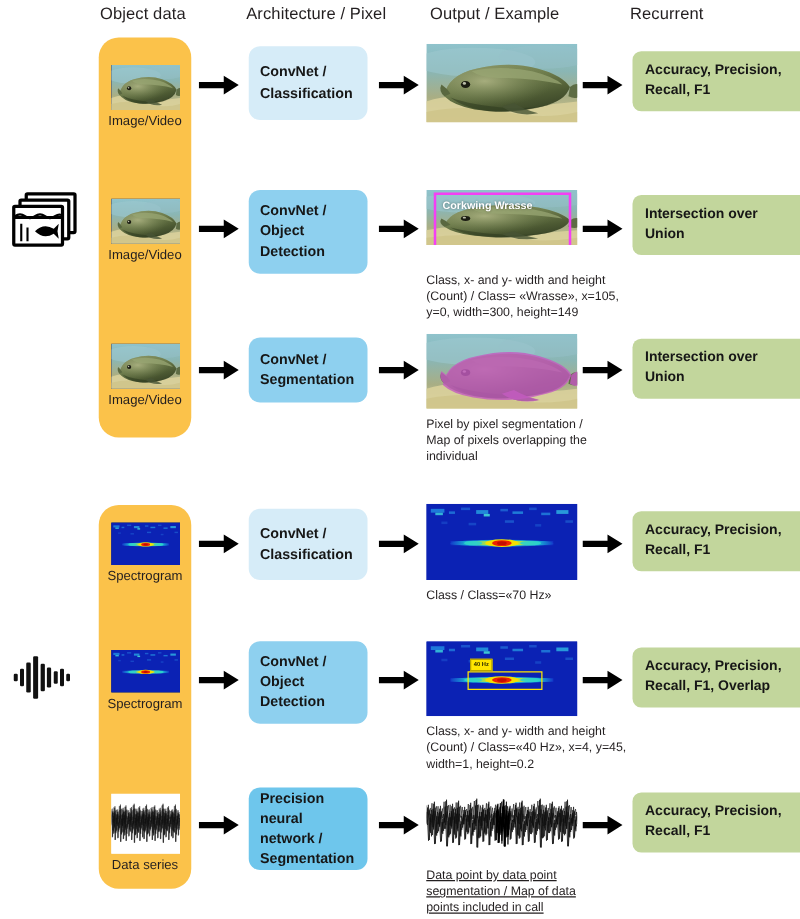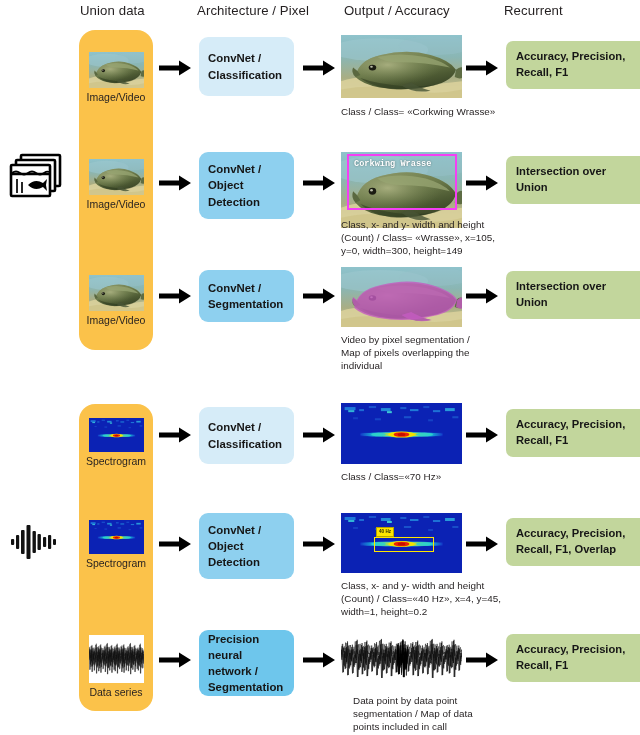--- a/index.html
+++ b/index.html
@@ -228,23 +228,23 @@
              L15,25 L16,38 L17,16 L18,45 L19,21 L20,41 L21,13 L22,47 L23,28 L24,33 L25,19 L26,42 L27,23 L28,37
              L29,15 L30,46 L31,27 L32,35 L33,11 L34,49 L35,24 L36,40 L37,17 L38,44 L39,22 L40,38 L41,14 L42,47
              L43,26 L44,34 L45,20 L46,43 L47,16 L48,45 L49,25 L50,36 L51,12 L52,48 L53,23 L54,39 L55,18 L56,42
              L57,27 L58,33 L59,15 L60,46 L61,21 L62,41 L63,13 L64,47 L65,28 L66,35 L67,19 L68,44 L69,24 L70,37
              L71,16 L72,45 L73,26 L74,34 L75,11 L76,49 L77,22 L78,40 L79,17 L80,43 L81,25 L82,36 L83,14 L84,46
              L85,27 L86,33 L87,20 L88,42 L89,18 L90,44 L91,23 L92,38 L93,12 L94,48 L95,26 L96,35 L97,19 L98,41 L99,24 L100,30"></path>
       </g>
     </defs>
   </svg>
 
-  <div class="col-header" style="left:80px;top:3px;">Union data</div>
+  <div class="col-header" style="left:80px;top:3px;">Object data</div>
   <div class="col-header" style="left:197px;top:3px;">Architecture / Pixel</div>
-  <div class="col-header" style="left:344px;top:3px;">Output / Accuracy</div>
+  <div class="col-header" style="left:344px;top:3px;">Output / Example</div>
   <div class="col-header" style="left:504px;top:3px;">Recurrent</div>
 
   <div class="modality-icon" style="left:8px;top:152px;width:58px;height:54px;">
     <svg viewBox="0 0 58 54" width="58" height="54">
       <g fill="#ffffff" stroke="#000000" stroke-width="2.6">
         <rect x="13" y="3" width="39" height="31" rx="1"></rect>
         <rect x="8" y="8" width="39" height="31" rx="1"></rect>
         <rect x="3" y="13" width="39" height="31" rx="1"></rect>
       </g>
       <line x1="3" y1="22" x2="42" y2="22" stroke="#000" stroke-width="2.4"></line>
@@ -296,21 +296,20 @@
     <svg width="33" height="16" viewBox="0 0 33 16">
         <path d="M0 5.5 H20 V0.5 L32 8 L20 15.5 V10.5 H0 Z" fill="#000"></path>
       </svg>
   </div>
 
   <div class="out-img" style="left:341px;top:35px;width:121px;height:63px;">
     <svg class="fishphoto" viewBox="0 0 100 60" preserveAspectRatio="none">
         <use href="#fishPhoto"></use>
       </svg>
   </div>
-  <div class="out-caption" style="left:341px;top:105px;width:190px;">Class / Class= «Corkwing Wrasse»</div>
 
   <div class="arrow" style="left:466px;top:60px;">
     <svg width="33" height="16" viewBox="0 0 33 16">
         <path d="M0 5.5 H20 V0.5 L32 8 L20 15.5 V10.5 H0 Z" fill="#000"></path>
       </svg>
   </div>
 
   <div class="eval-box" style="left:506px;top:41px;width:140px;height:48px;">
     <span class="txt">Accuracy, Precision,
 Recall, F1</span>
@@ -334,21 +333,21 @@
 Object
 Detection</span>
   </div>
 
   <div class="arrow" style="left:303px;top:175px;">
     <svg width="33" height="16" viewBox="0 0 33 16">
         <path d="M0 5.5 H20 V0.5 L32 8 L20 15.5 V10.5 H0 Z" fill="#000"></path>
       </svg>
   </div>
 
-  <div class="out-img" style="left:341px;top:152px;width:121px;height:76px;font-family:Liberation Mono, monospace;">
+  <div class="out-img" style="left:341px;top:152px;width:121px;height:44px;">
     <svg class="fishphoto" viewBox="0 0 100 60" preserveAspectRatio="none">
         <use href="#fishPhoto"></use>
       </svg>
     <div class="bbox-magenta" style="left:6px;top:2px;width:110px;height:56px;"></div>
     <div class="bbox-label-w" style="left:13px;top:7px;">Corkwing Wrasse</div>
   </div>
   <div class="out-caption" style="left:341px;top:218px;width:205px;">Class, x- and y- width and height
 (Count) / Class= «Wrasse», x=105,
 y=0, width=300, height=149</div>
 
@@ -386,21 +385,21 @@
         <path d="M0 5.5 H20 V0.5 L32 8 L20 15.5 V10.5 H0 Z" fill="#000"></path>
       </svg>
   </div>
 
   <div class="out-img" style="left:341px;top:267px;width:121px;height:60px;">
     <svg class="fishphoto" viewBox="0 0 100 60" preserveAspectRatio="none">
       <use href="#fishPhoto"></use>
         <use href="#fishMask"></use>
     </svg>
   </div>
-  <div class="out-caption" style="left:341px;top:333px;width:190px;">Video by pixel segmentation /
+  <div class="out-caption" style="left:341px;top:333px;width:190px;">Pixel by pixel segmentation /
 Map of pixels overlapping the
 individual</div>
 
   <div class="arrow" style="left:466px;top:288px;">
     <svg width="33" height="16" viewBox="0 0 33 16">
         <path d="M0 5.5 H20 V0.5 L32 8 L20 15.5 V10.5 H0 Z" fill="#000"></path>
       </svg>
   </div>
 
   <div class="eval-box" style="left:506px;top:271px;width:140px;height:48px;">
@@ -556,21 +555,21 @@
         <use href="#noisePath" transform="translate(-0.5,4) scale(1,0.88) translate(0,2)"></use>
         <use href="#noisePath" transform="translate(0.9,1) scale(1,0.7) translate(0,9)"></use>
         <use href="#noisePath" transform="translate(-1.2,-2) scale(1,0.6) translate(0,12)"></use>
         <use href="#noisePath" transform="translate(1.7,2.5) scale(1,0.45) translate(0,16)"></use>
         <use href="#noisePath" transform="translate(0,0) scale(1,1.05) translate(0,-2)"></use>
         <use href="#noisePath" transform="translate(2,0) scale(1,0.95) translate(0,1)"></use>
         <use href="#noisePath" transform="translate(-2,0) scale(1,0.9) translate(0,3)"></use>
       </g>
     </svg>
   </div>
-  <div class="out-caption" style="left:353px;top:694px;width:190px;">Data point by data point
+  <div class="out-caption" style="left:341px;top:694px;width:190px;text-decoration:underline;">Data point by data point
 segmentation / Map of data
 points included in call</div>
 
   <div class="arrow" style="left:466px;top:652px;">
     <svg width="33" height="16" viewBox="0 0 33 16">
         <path d="M0 5.5 H20 V0.5 L32 8 L20 15.5 V10.5 H0 Z" fill="#000"></path>
       </svg>
   </div>
 
   <div class="eval-box" style="left:506px;top:634px;width:140px;height:48px;">

